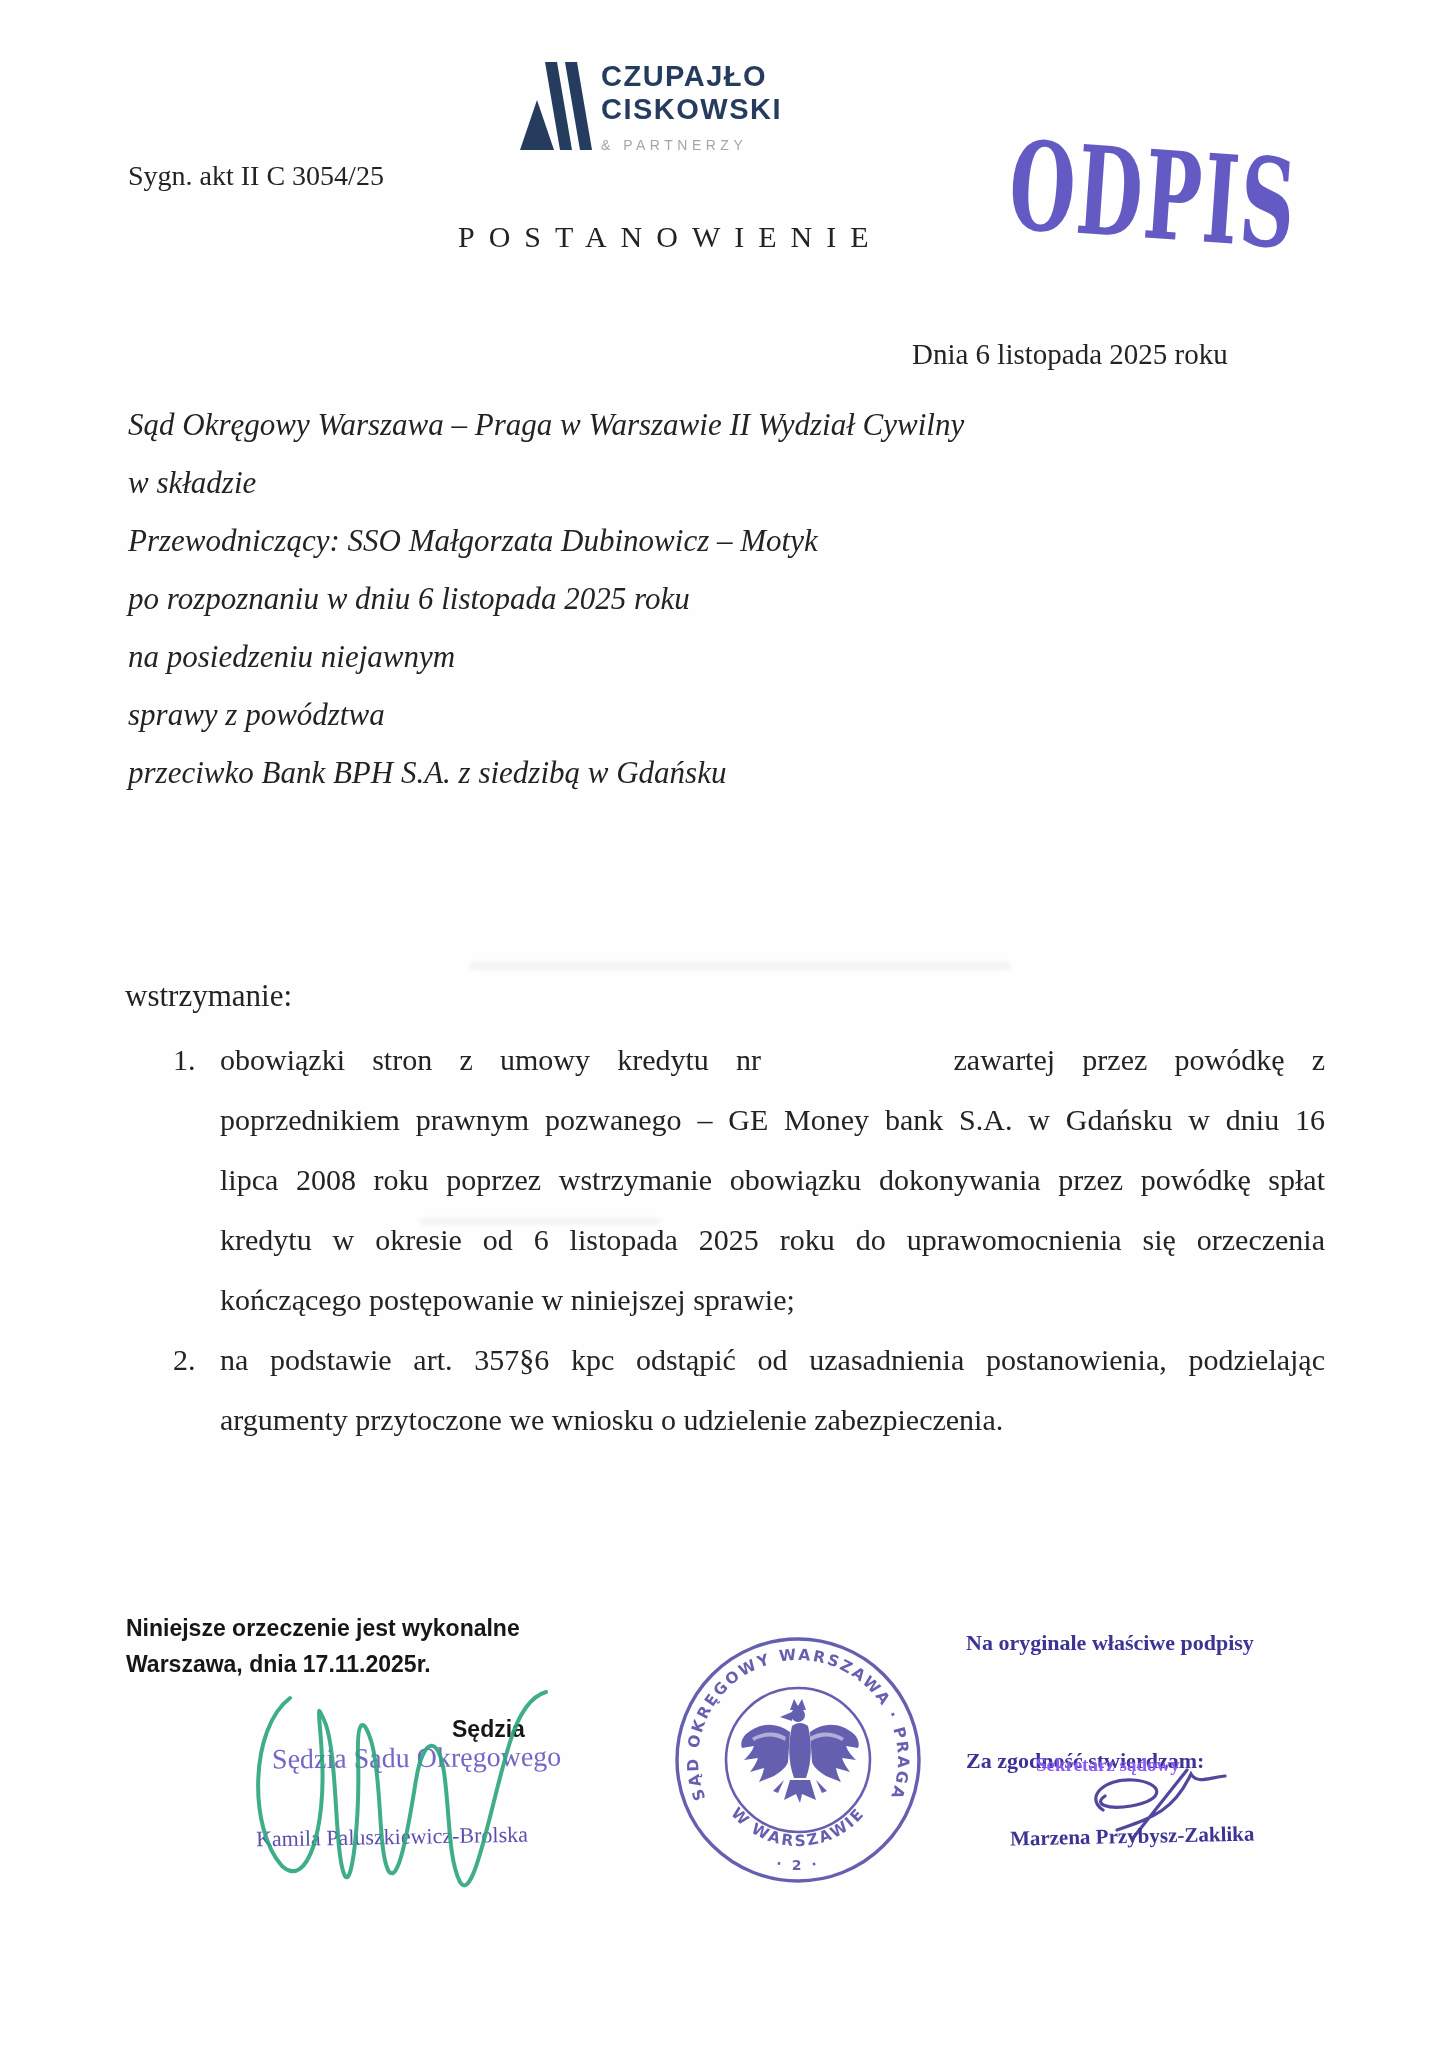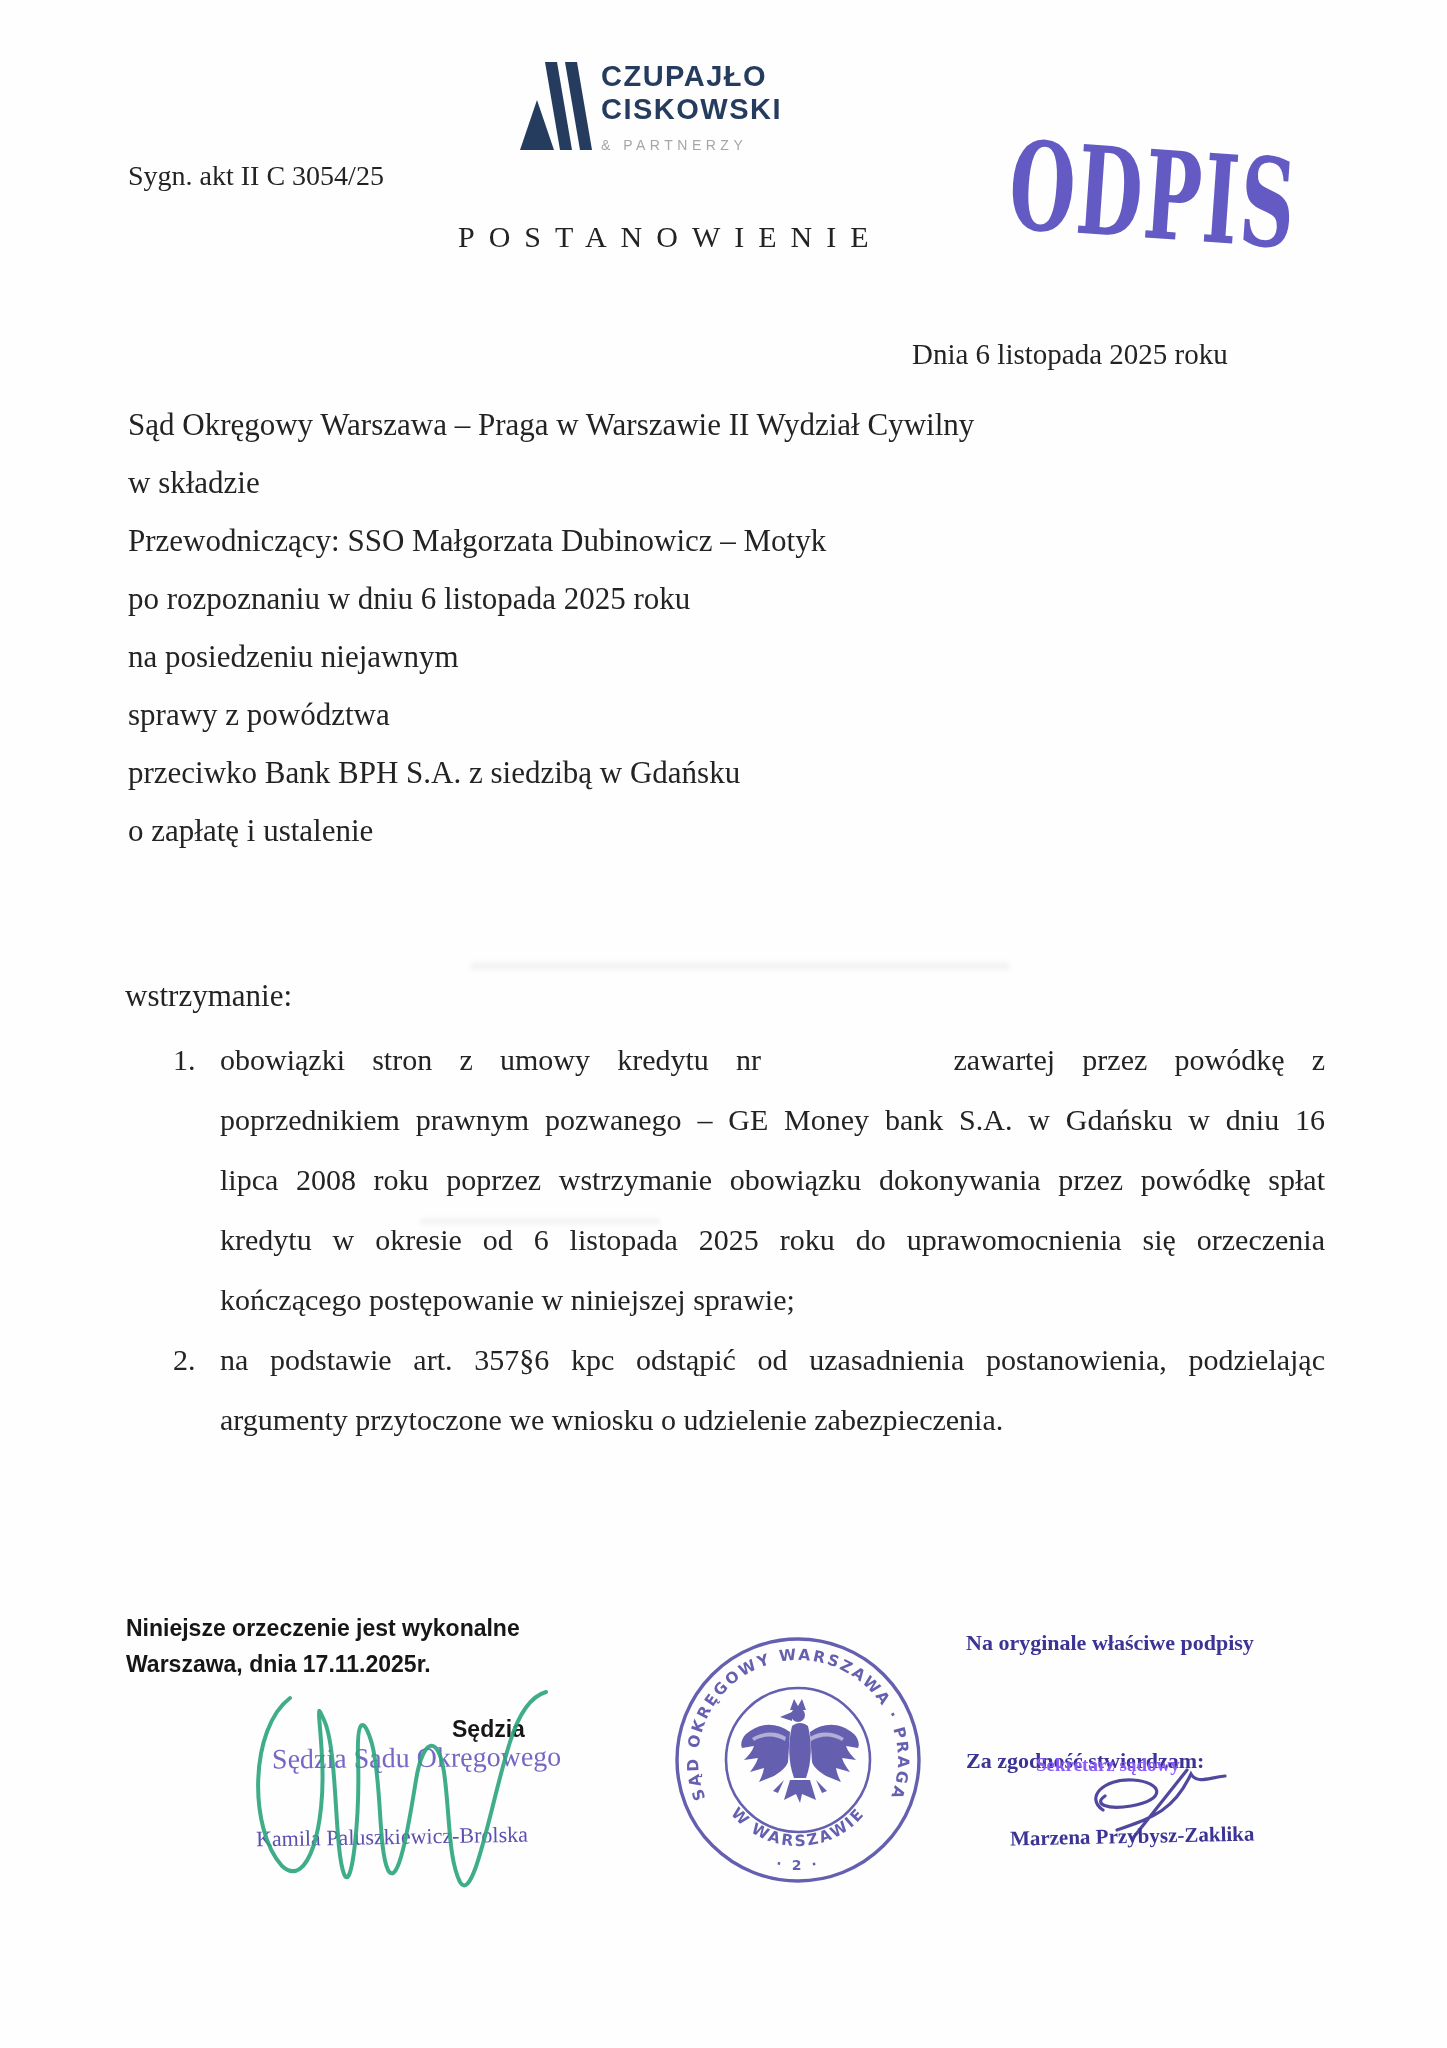--- a/index.html
+++ b/index.html
@@ -25,21 +25,21 @@
   .doc-title { position:absolute; left:458px; top:220px; font-size:30px; letter-spacing:14px; }
   .odpis {
     position:absolute; left:1014px; top:124px;
     font-family:"DejaVu Serif","Liberation Serif",serif;
     font-size:122px; font-weight:700; color:#584dc0; letter-spacing:3px;
     transform:rotate(4deg) scaleX(0.62); transform-origin:left top;
     opacity:.92; line-height:1;
   }
   .dateline { position:absolute; left:912px; top:338px; font-size:29px; }
   
-  .court { position:absolute; left:128px; top:396px; width:1200px; font-size:31px; line-height:58px; }
+  .court { position:absolute; left:128px; top:396px; width:1200px; font-size:31px; line-height:58px;font-style:italic; }
   
   .postanawia { position:absolute; left:125px; top:978px; font-size:31px; }
   .order-list { position:absolute; left:173px; top:1030px; width:1152px; font-size:30px; line-height:60px; }
   .row { position:relative; padding-left:47px; text-align:justify; text-align-last:justify; }
   .row.last { text-align-last:left; }
   .row .num { position:absolute; left:0; top:0; }
   .redacted-gap { display:inline-block; width:138px; height:1px; }
   
   .f-bold {
     position:absolute; left:126px; top:1610px;
@@ -93,21 +93,20 @@
   <div class="dateline">Dnia 6 listopada 2025 roku</div>
 
   <div class="court">
     <div>Sąd Okręgowy Warszawa – Praga w Warszawie II Wydział Cywilny</div>
     <div>w składzie</div>
     <div>Przewodniczący: SSO Małgorzata Dubinowicz – Motyk</div>
     <div>po rozpoznaniu w dniu 6 listopada 2025 roku</div>
     <div>na posiedzeniu niejawnym</div>
     <div>sprawy z powództwa</div>
     <div>przeciwko Bank BPH S.A. z siedzibą w Gdańsku</div>
-    <div>o zapłatę i ustalenie</div>
   </div>
 
   <div class="postanawia">wstrzymanie:</div>
 
   <div class="order-list">
     <div class="row">
       <span class="num">1.</span>
     </div>
     <div class="row">
       <span>obowiązki stron z umowy kredytu nr</span>

